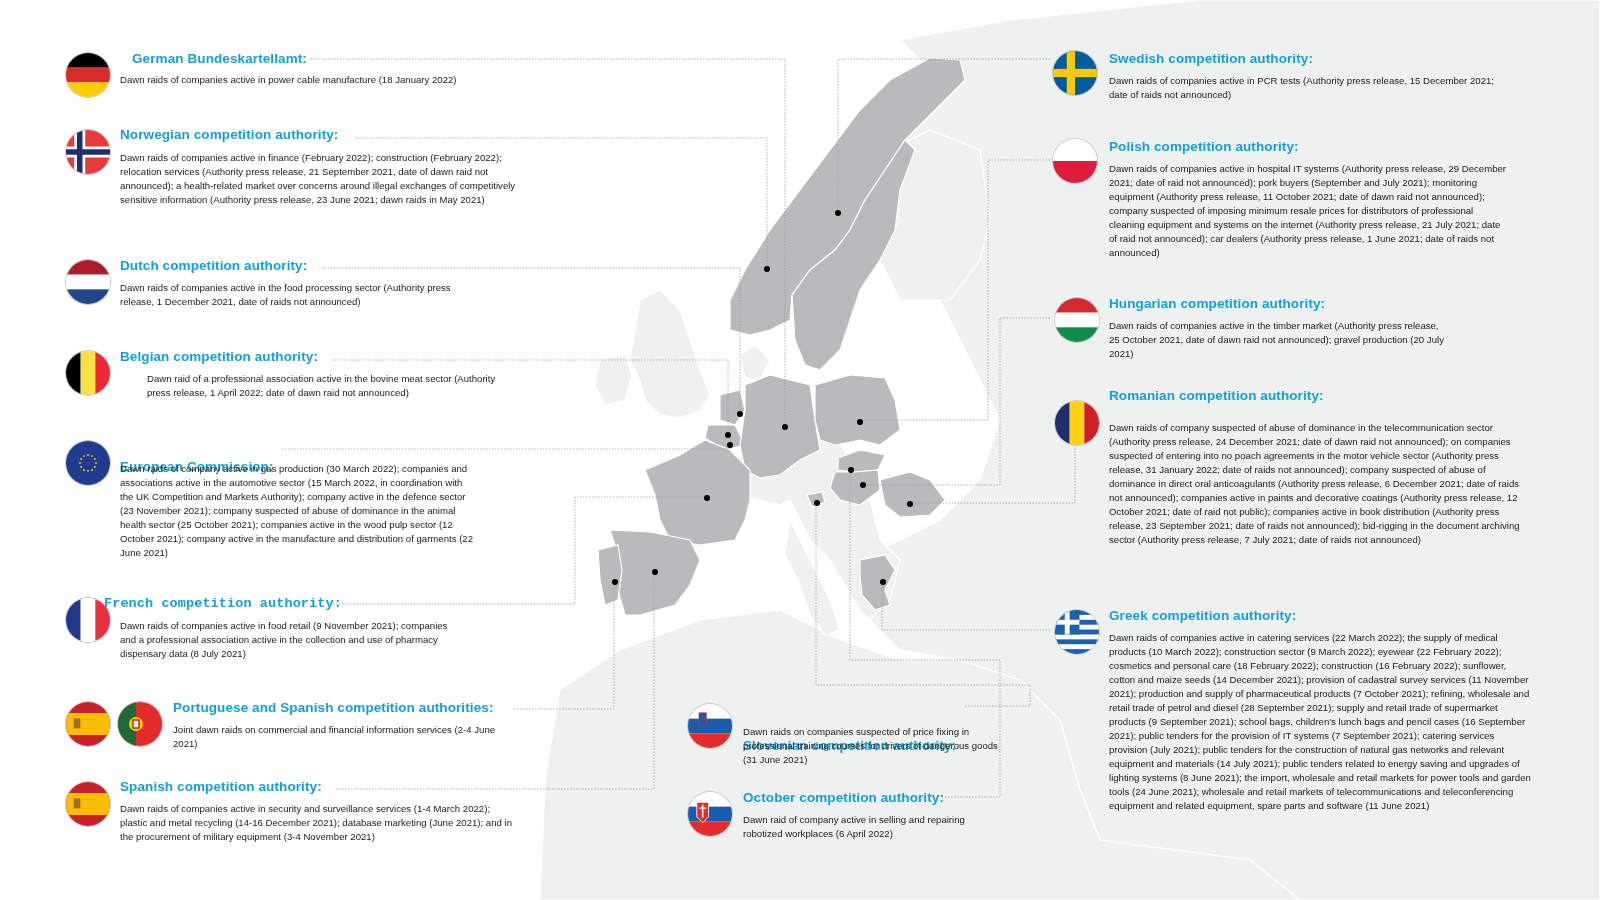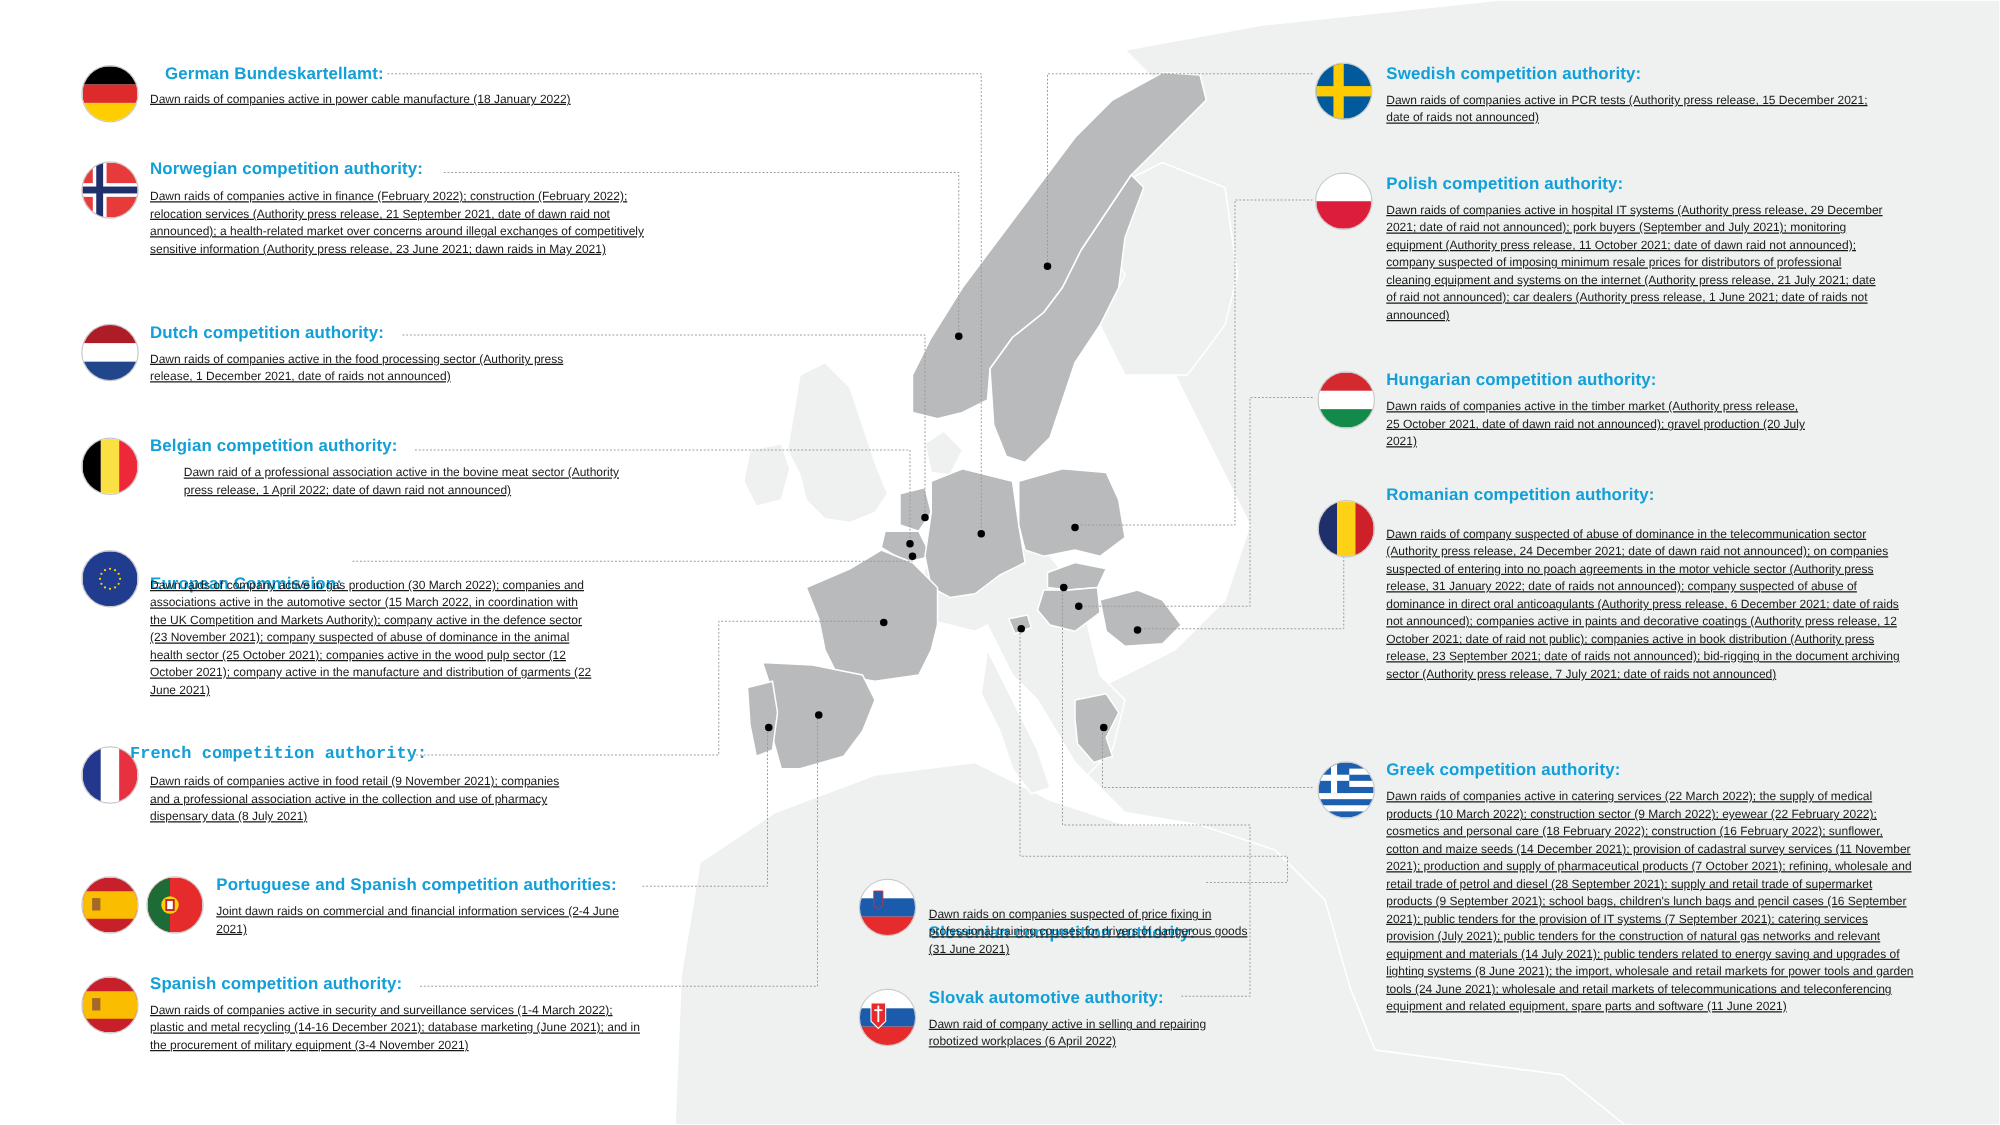--- a/index.html
+++ b/index.html
@@ -4,21 +4,21 @@
 <style>
   html, body { margin:0; padding:0; }
   body { width:1600px; height:900px; background:#ffffff; position:relative; overflow:hidden;
          font-family:"Liberation Sans", sans-serif; }
   #map { position:absolute; left:0; top:0; width:1600px; height:900px; }
   .entry { position:absolute; }
   .flag { position:absolute; width:44px; height:44px; border-radius:50%; overflow:hidden;
           box-shadow:0 0 0 1px #c9c9c9; }
   .flag svg { width:44px; height:44px; display:block; }
   .title { position:absolute; color:#13a0d8; font-weight:bold; font-size:13.5px; white-space:nowrap; letter-spacing:0.1px; }
-  .body { position:absolute; color:#1a1a1a; font-size:9.6px; line-height:14px;text-decoration:underline; }
+  .body { position:absolute; color:#1a1a1a; font-size:9.6px; line-height:14px; }
 </style>
 </head>
 <body>
 
 <svg id="map" viewBox="0 0 1600 900" xmlns="http://www.w3.org/2000/svg">
   <g fill="#eff0f0" stroke="#ffffff" stroke-width="1.2">
 
     <path d="M900 40 L1010 20 L1200 0 L1600 0 L1600 900 L1300 900 L1250 860 L1100 840 L1080 790 L1050 720 L1000 680 L960 660 L900 650 L870 620 L860 560 L900 540 L940 520 L980 480 L1000 420 L980 380 L960 340 L940 300 L920 270 L900 240 L880 200 L870 160 L900 120 L940 80 Z"></path>
 
     <path d="M560 690 L620 650 L700 620 L780 610 L840 640 L900 660 L960 660 L1020 680 L1060 720 L1080 790 L1100 840 L1250 860 L1300 900 L540 900 L545 780 Z"></path>
@@ -237,21 +237,21 @@
   <div class="flag" style="left:688px;top:792px;">
     <svg viewBox="0 0 3 3">
         <rect width="3" height="1" fill="#fff"></rect>
         <rect y="1" width="3" height="1" fill="#1a5bab"></rect>
         <rect y="2" width="3" height="1" fill="#e52b2b"></rect>
         <path d="M0.6 0.7 L1.4 0.7 L1.4 1.7 L1 2.1 L0.6 1.7 Z" fill="#e52b2b" stroke="#fff" stroke-width="0.06"></path>
         <rect x="0.95" y="0.85" width="0.1" height="0.9" fill="#fff"></rect>
         <rect x="0.78" y="1.05" width="0.44" height="0.1" fill="#fff"></rect>
       </svg>
   </div>
-  <div class="title" style="left:743px;top:790px;">Slovak automotive authority:</div>
+  <div class="title" style="left:743px;top:790px;">October competition authority:</div>
   <div class="body" style="left:743px;top:813px;width:260px;">Dawn raid of company active in selling and repairing robotized workplaces (6 April 2022)</div>
 </div>
 
 <div class="entry">
   <div class="flag" style="left:1053px;top:51px;">
     <svg viewBox="0 0 16 16">
         <rect width="16" height="16" fill="#005a9c"></rect>
         <rect x="5" width="3" height="16" fill="#fecb00"></rect>
         <rect y="6.5" width="16" height="3" fill="#fecb00"></rect>
       </svg>

